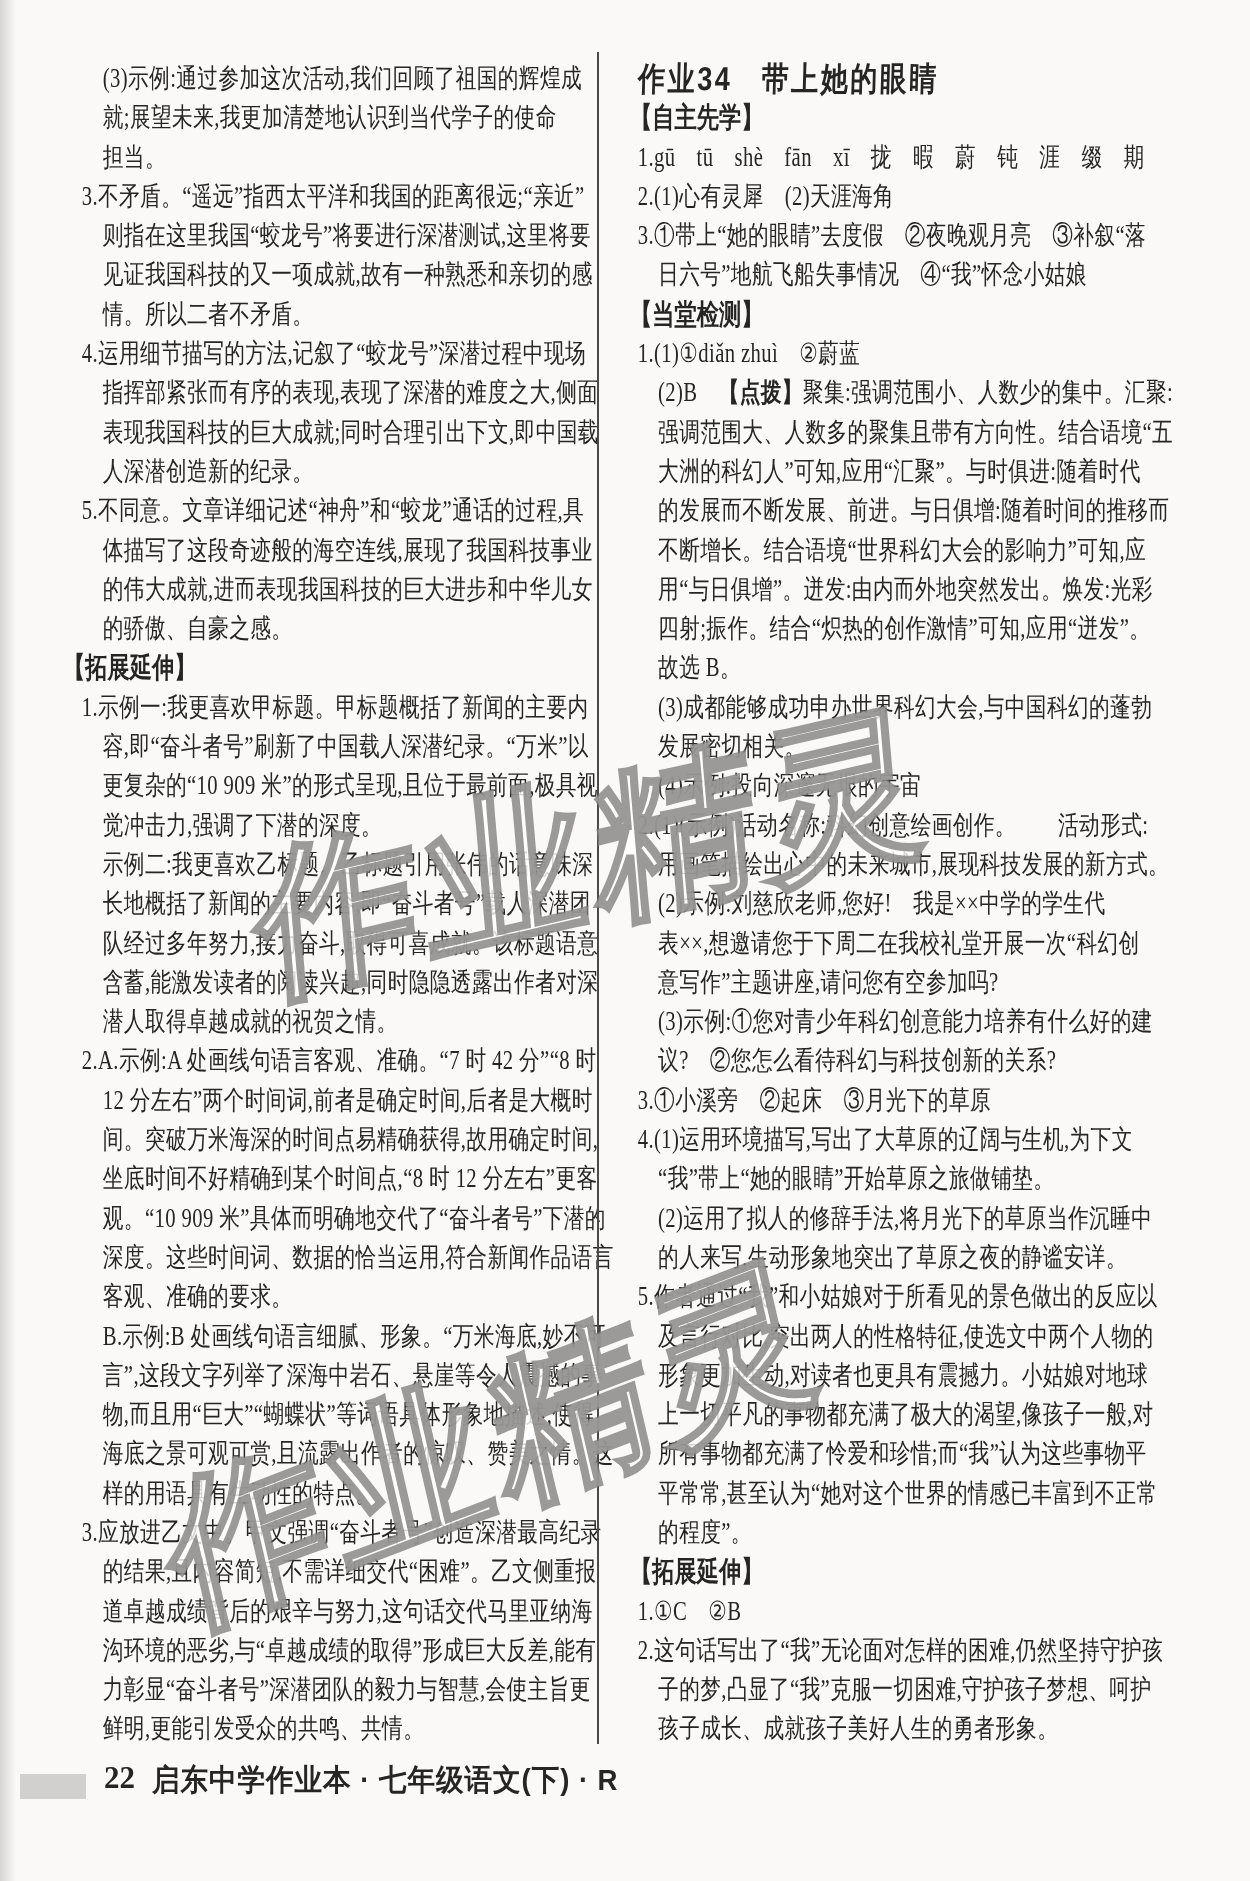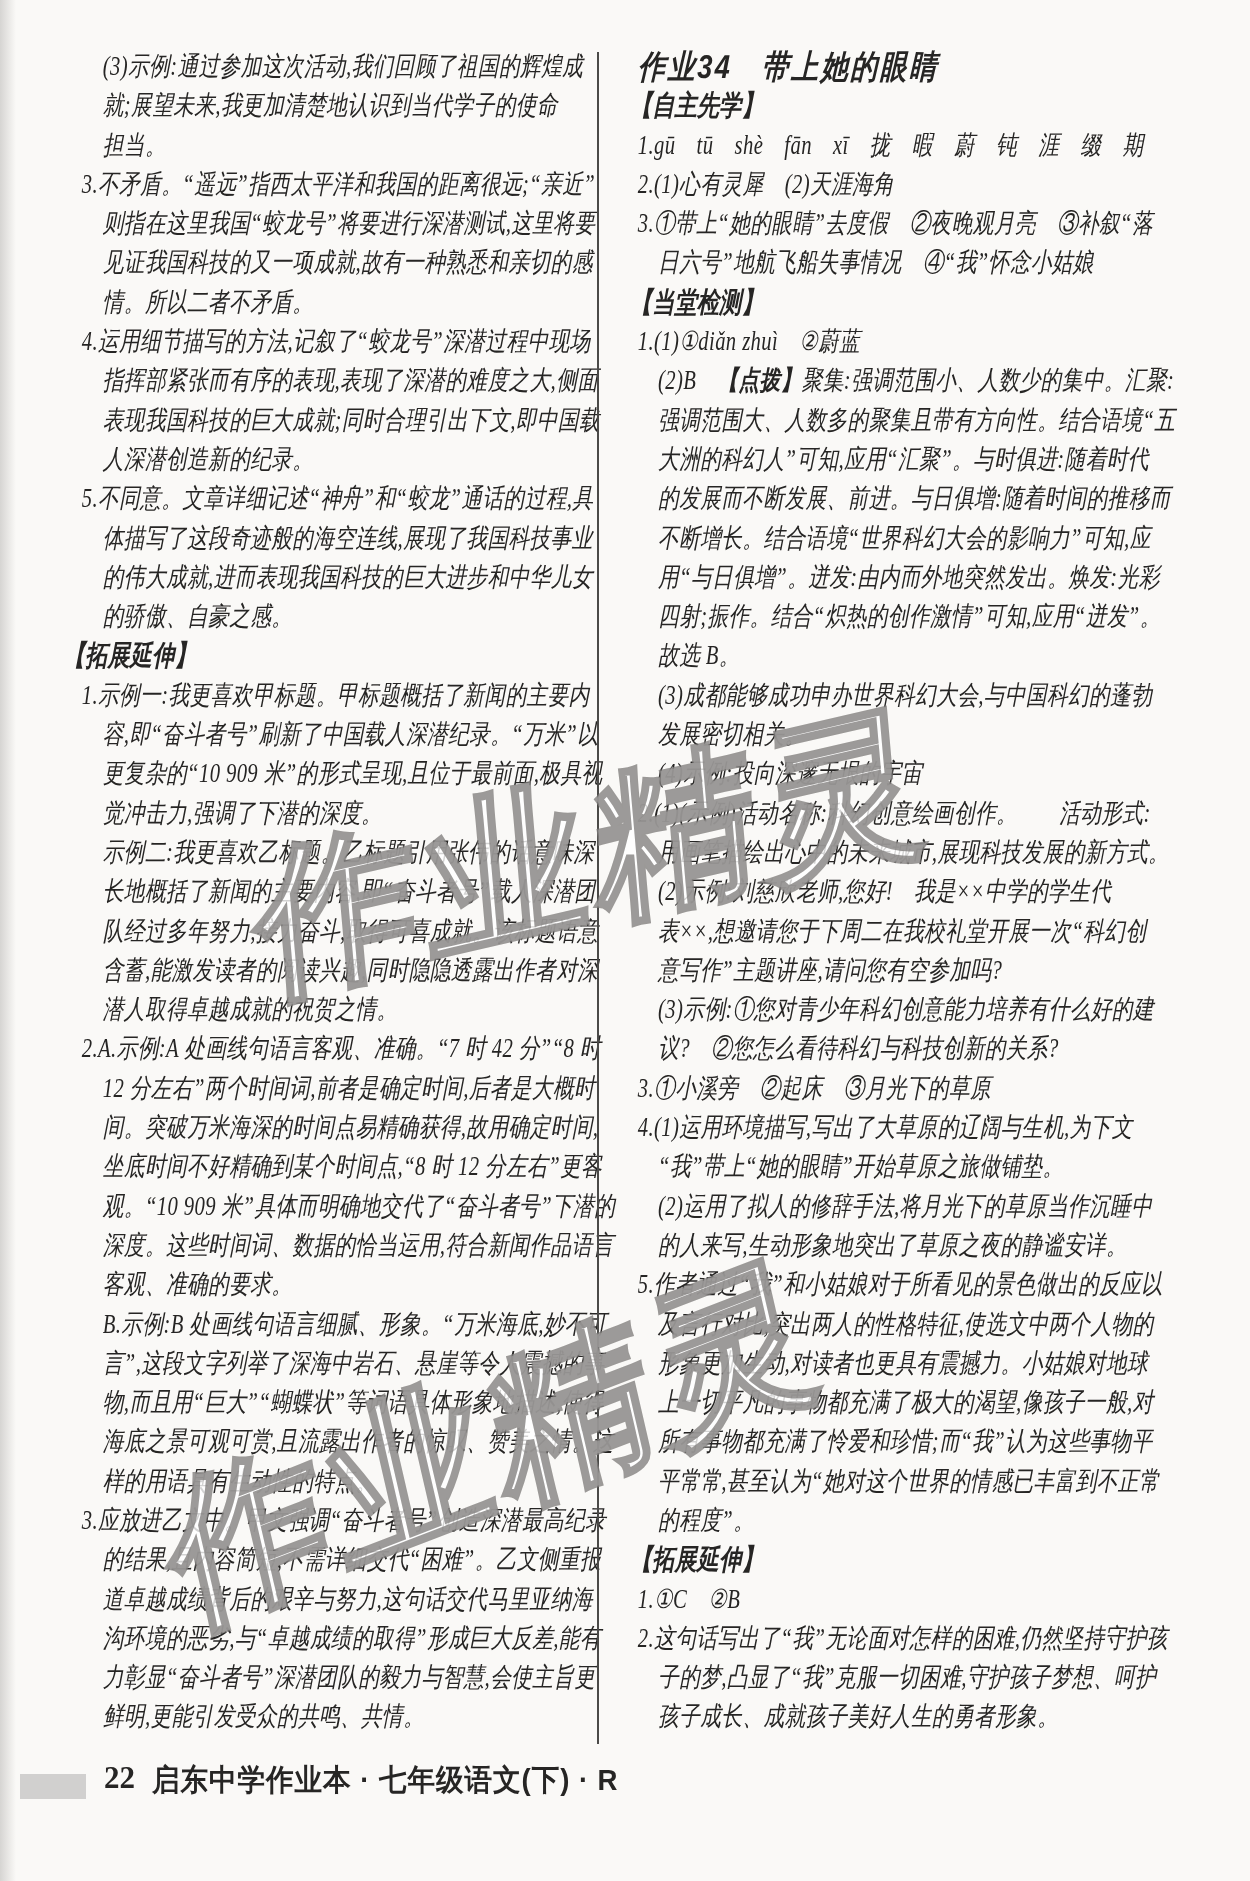--- a/index.html
+++ b/index.html
@@ -11,21 +11,21 @@
   }
   .scan-edge{
     position:absolute;left:0;top:0;width:16px;height:1881px;
     background:linear-gradient(90deg,rgba(120,118,115,0.28),rgba(120,118,115,0.0));
     pointer-events:none;
   }
   .divider{
     position:absolute;left:597px;top:52px;width:2px;height:1692px;
     background:#4b4a48;
   }
-  .col{position:absolute;top:47px;font-style:italic;}
+  .col{position:absolute;top:59px;}
   .col-left{left:63px;width:545px;}
   .col-right{left:630px;width:615px;}
   .line{
     height:39.3px;line-height:39.3px;font-size:26.5px;
     white-space:pre;transform:scaleX(0.78);transform-origin:0 50%;
     letter-spacing:0.5px;
   }
   .line.header{
     font-family:"Liberation Sans","DejaVu Sans",sans-serif;
     font-weight:700;font-size:28.5px;letter-spacing:0;

